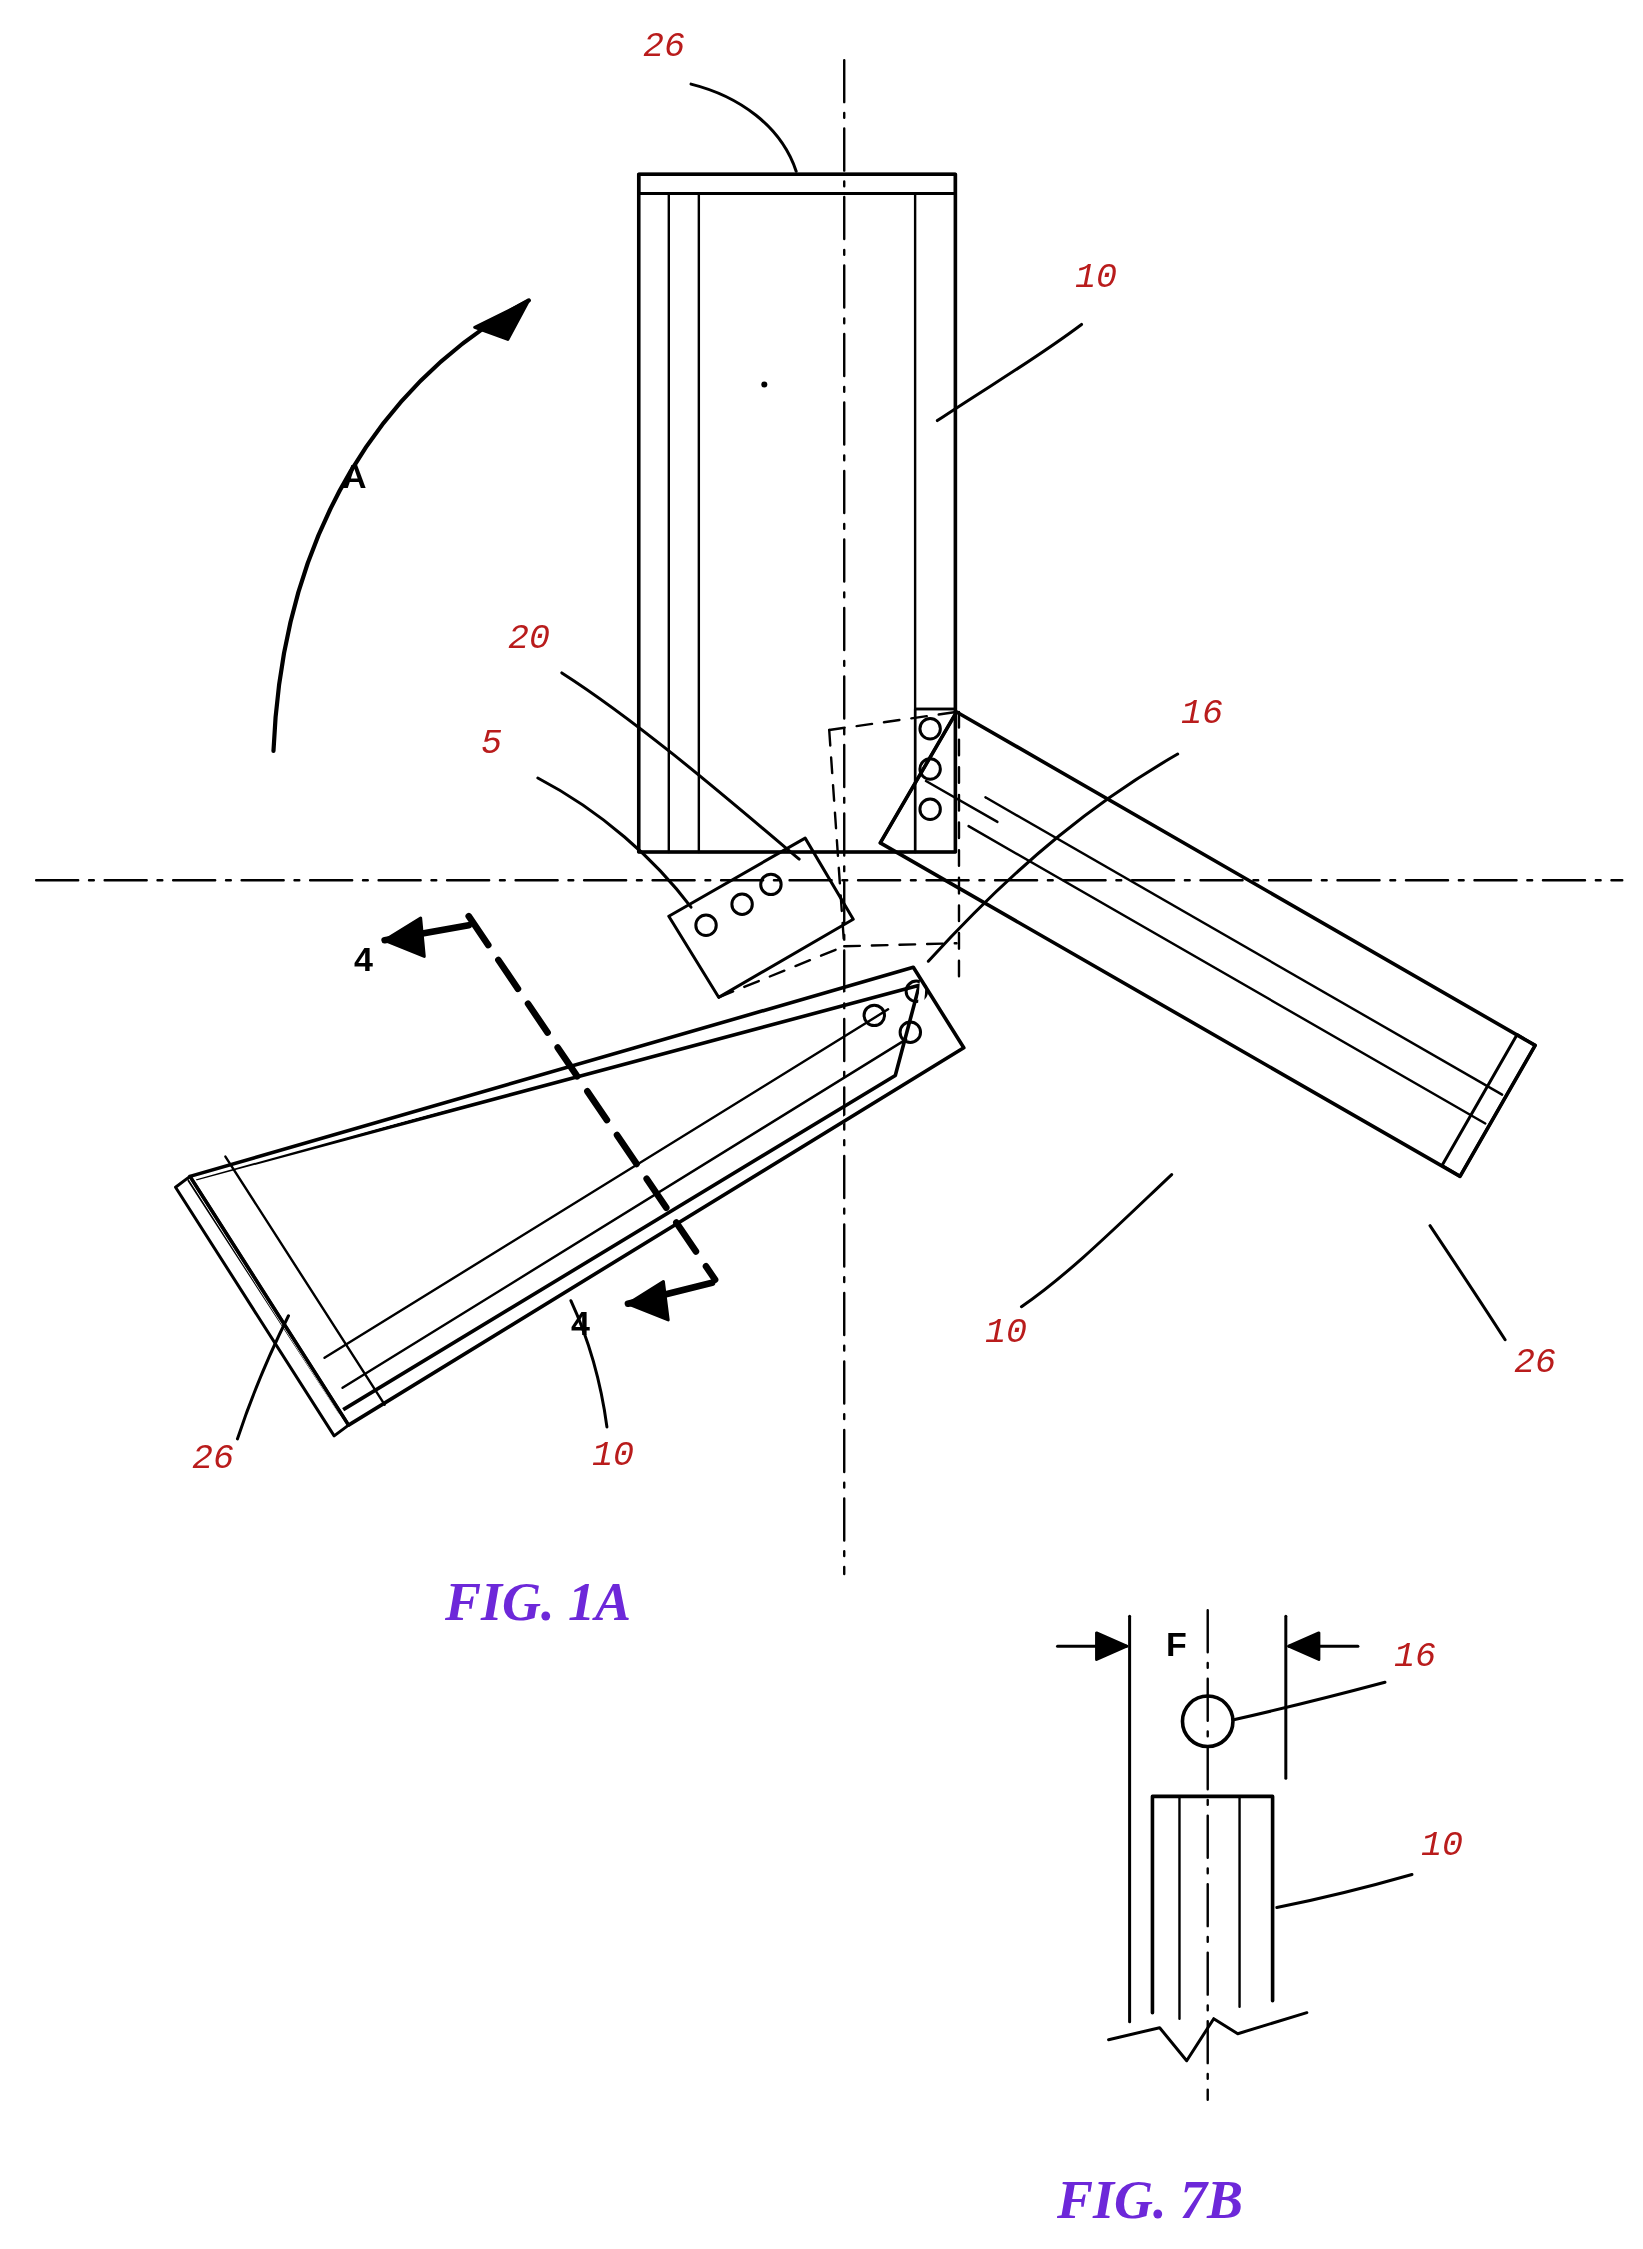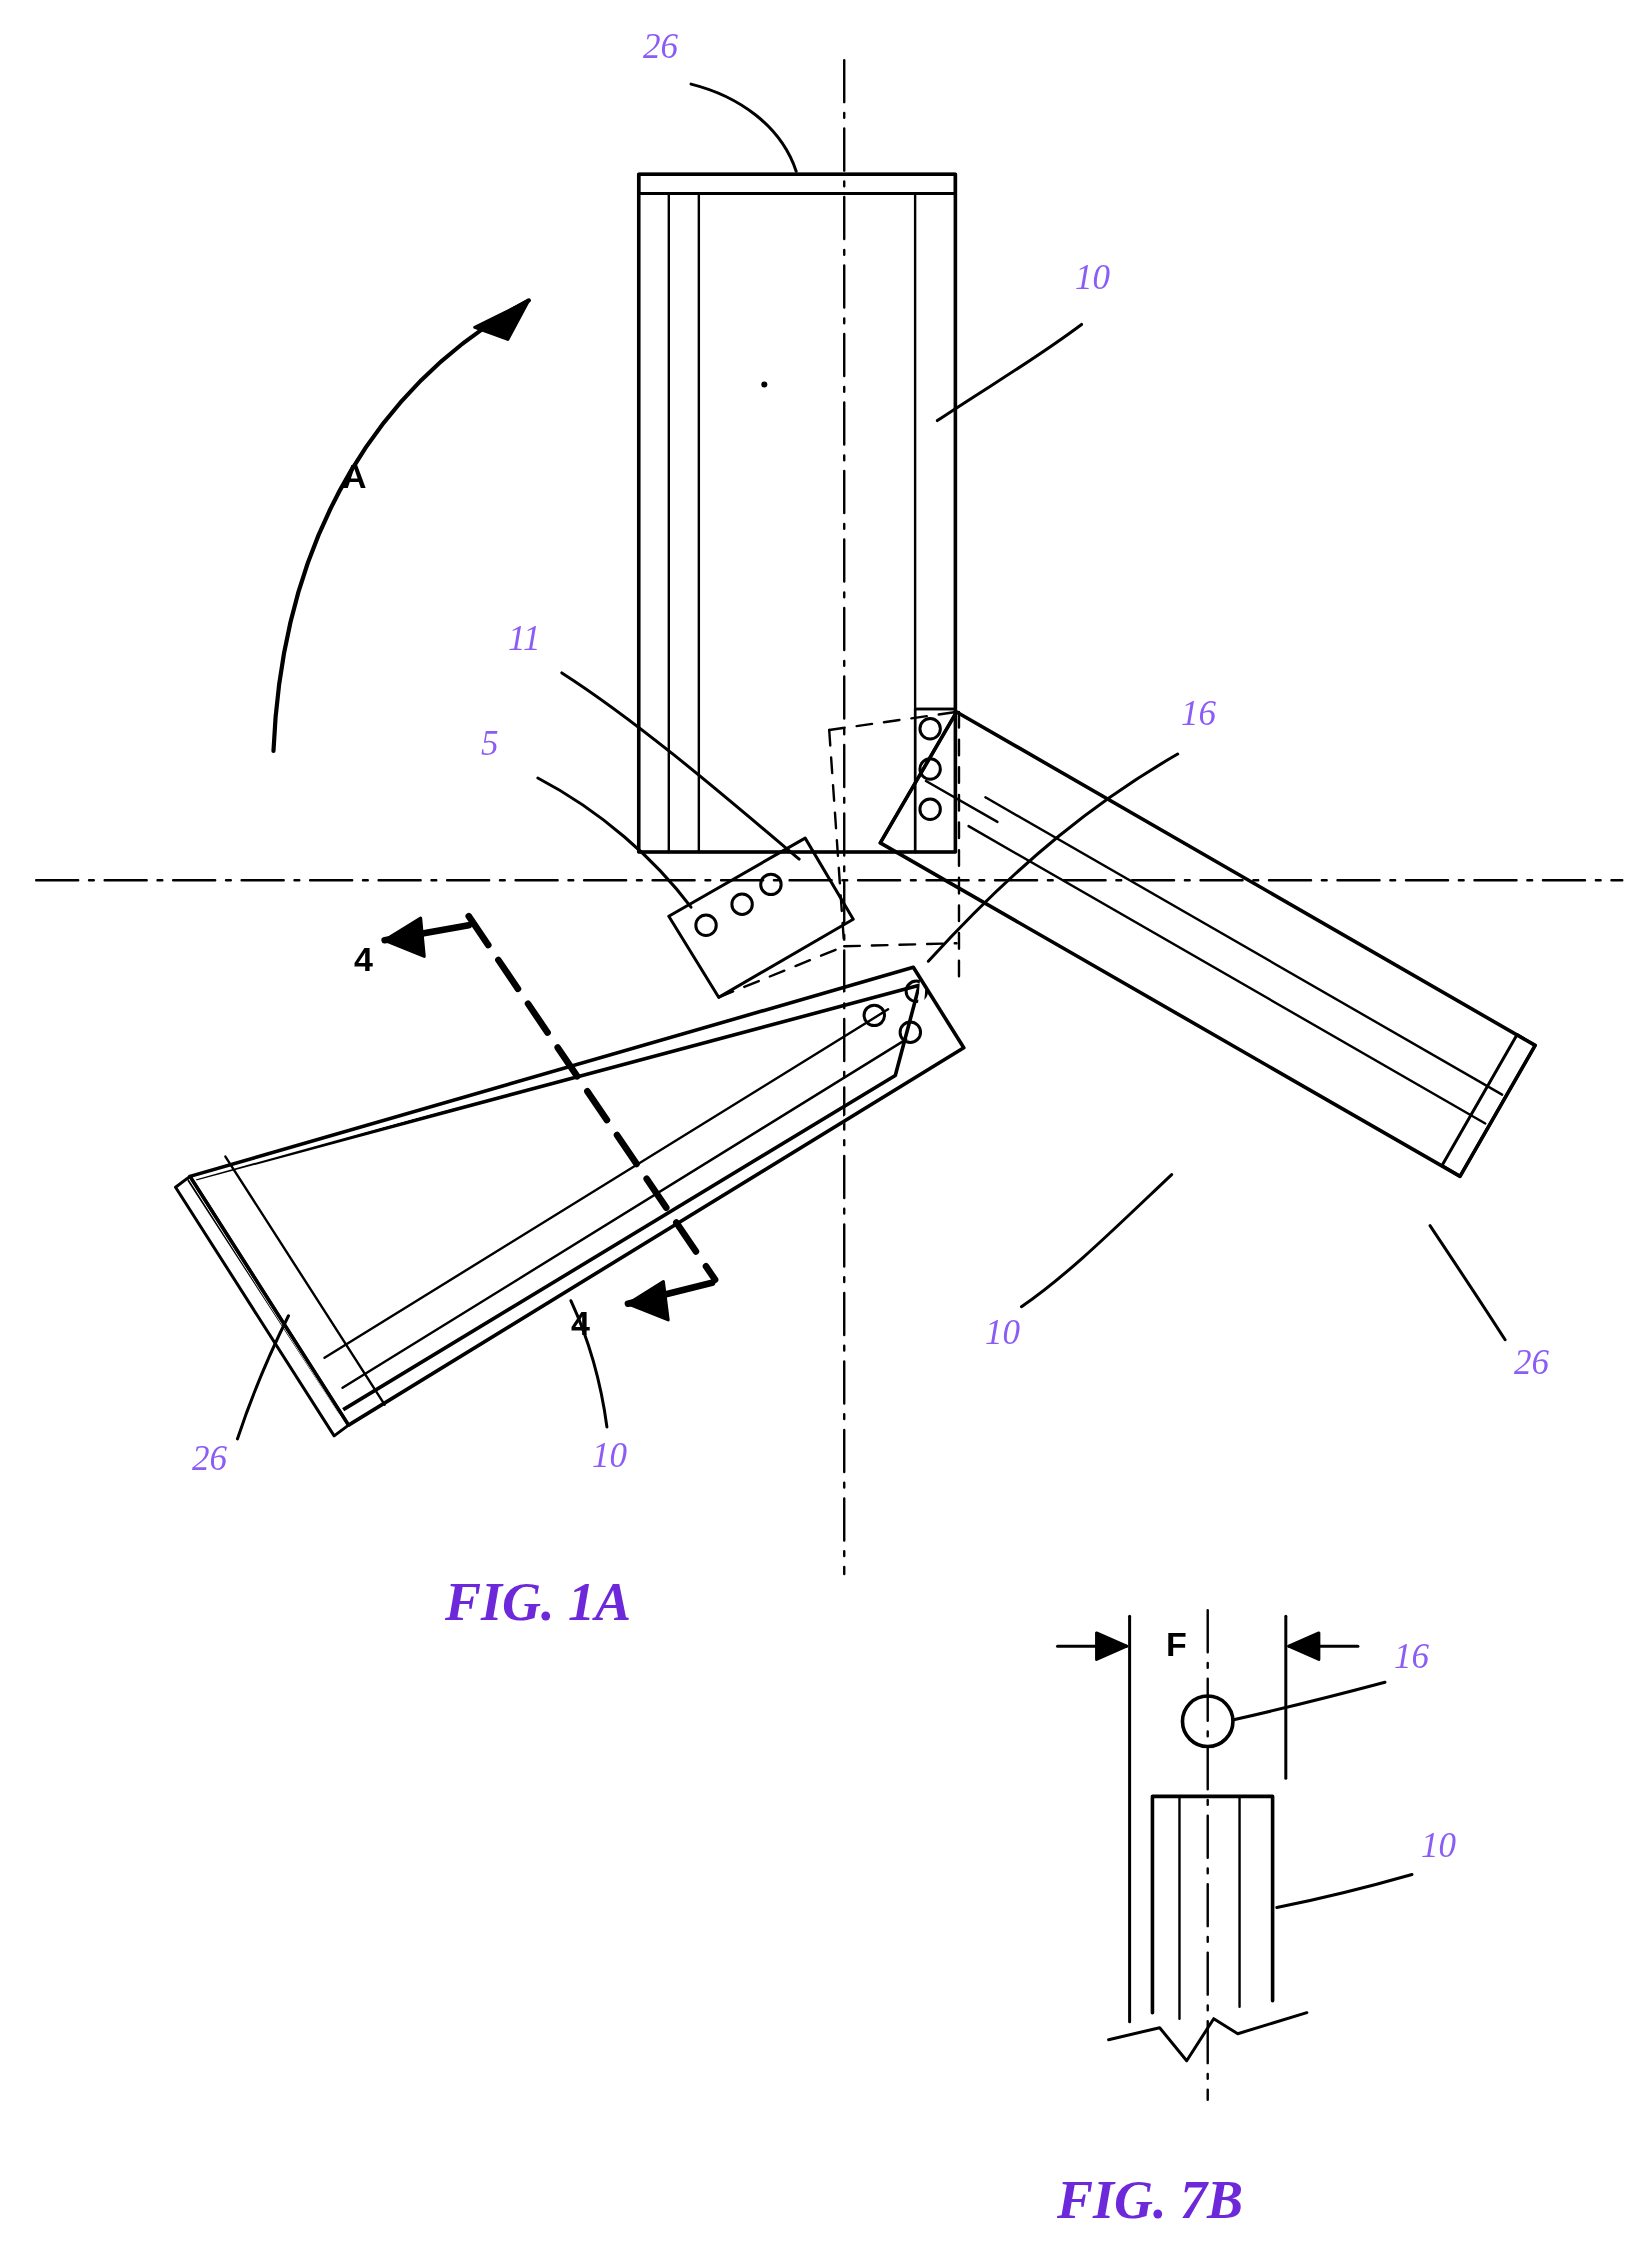--- a/index.html
+++ b/index.html
@@ -17,24 +17,24 @@
   }
   #patent-svg {
     position: absolute;
     left: 0;
     top: 0;
     width: 1644px;
     height: 2250px;
   }
   .lead-label {
     position: absolute;
-    font-family: Liberation Serif, serif;
+    font-family: Liberation Mono, monospace;
     font-style: italic;
     font-size: 35px;
-    color: #8b5cf6;
+    color: #b91c1c;
     white-space: nowrap;
   }
   .bold-label {
     position: absolute;
     font-family: "Liberation Sans", sans-serif;
     font-weight: bold;
     font-style: normal;
     font-size: 34px;
     color: #000000;
     white-space: nowrap;
@@ -187,21 +187,21 @@
         <path d="M 2305 2800 C 2230 2820 2130 2845 2055 2862"></path>
         <path d="M 2350 3120 C 2280 3140 2200 3160 2125 3175"></path>
       </g>
 
     </g>
   </svg>
 
   <div class="lead-label" style="left:643px; top:27px;">26</div>
   <div class="lead-label" style="left:1075px; top:258px;">10</div>
   <div class="bold-label" style="left:342px;  top:457px;">A</div>
-  <div class="lead-label" style="left:508px;  top:619px;">11</div>
+  <div class="lead-label" style="left:508px;  top:619px;">20</div>
   <div class="lead-label" style="left:481px;  top:724px;">5</div>
   <div class="lead-label" style="left:1181px; top:694px;">16</div>
   <div class="bold-label" style="left:354px;  top:940px;">4</div>
   <div class="bold-label" style="left:571px;  top:1304px;">4</div>
   <div class="lead-label" style="left:985px; top:1313px;">10</div>
   <div class="lead-label" style="left:1514px; top:1343px;">26</div>
   <div class="lead-label" style="left:192px;  top:1439px;">26</div>
   <div class="lead-label" style="left:592px;  top:1436px;">10</div>
   <div class="bold-label" style="left:1166px; top:1625px;">F</div>
   <div class="lead-label" style="left:1394px; top:1637px;">16</div>

